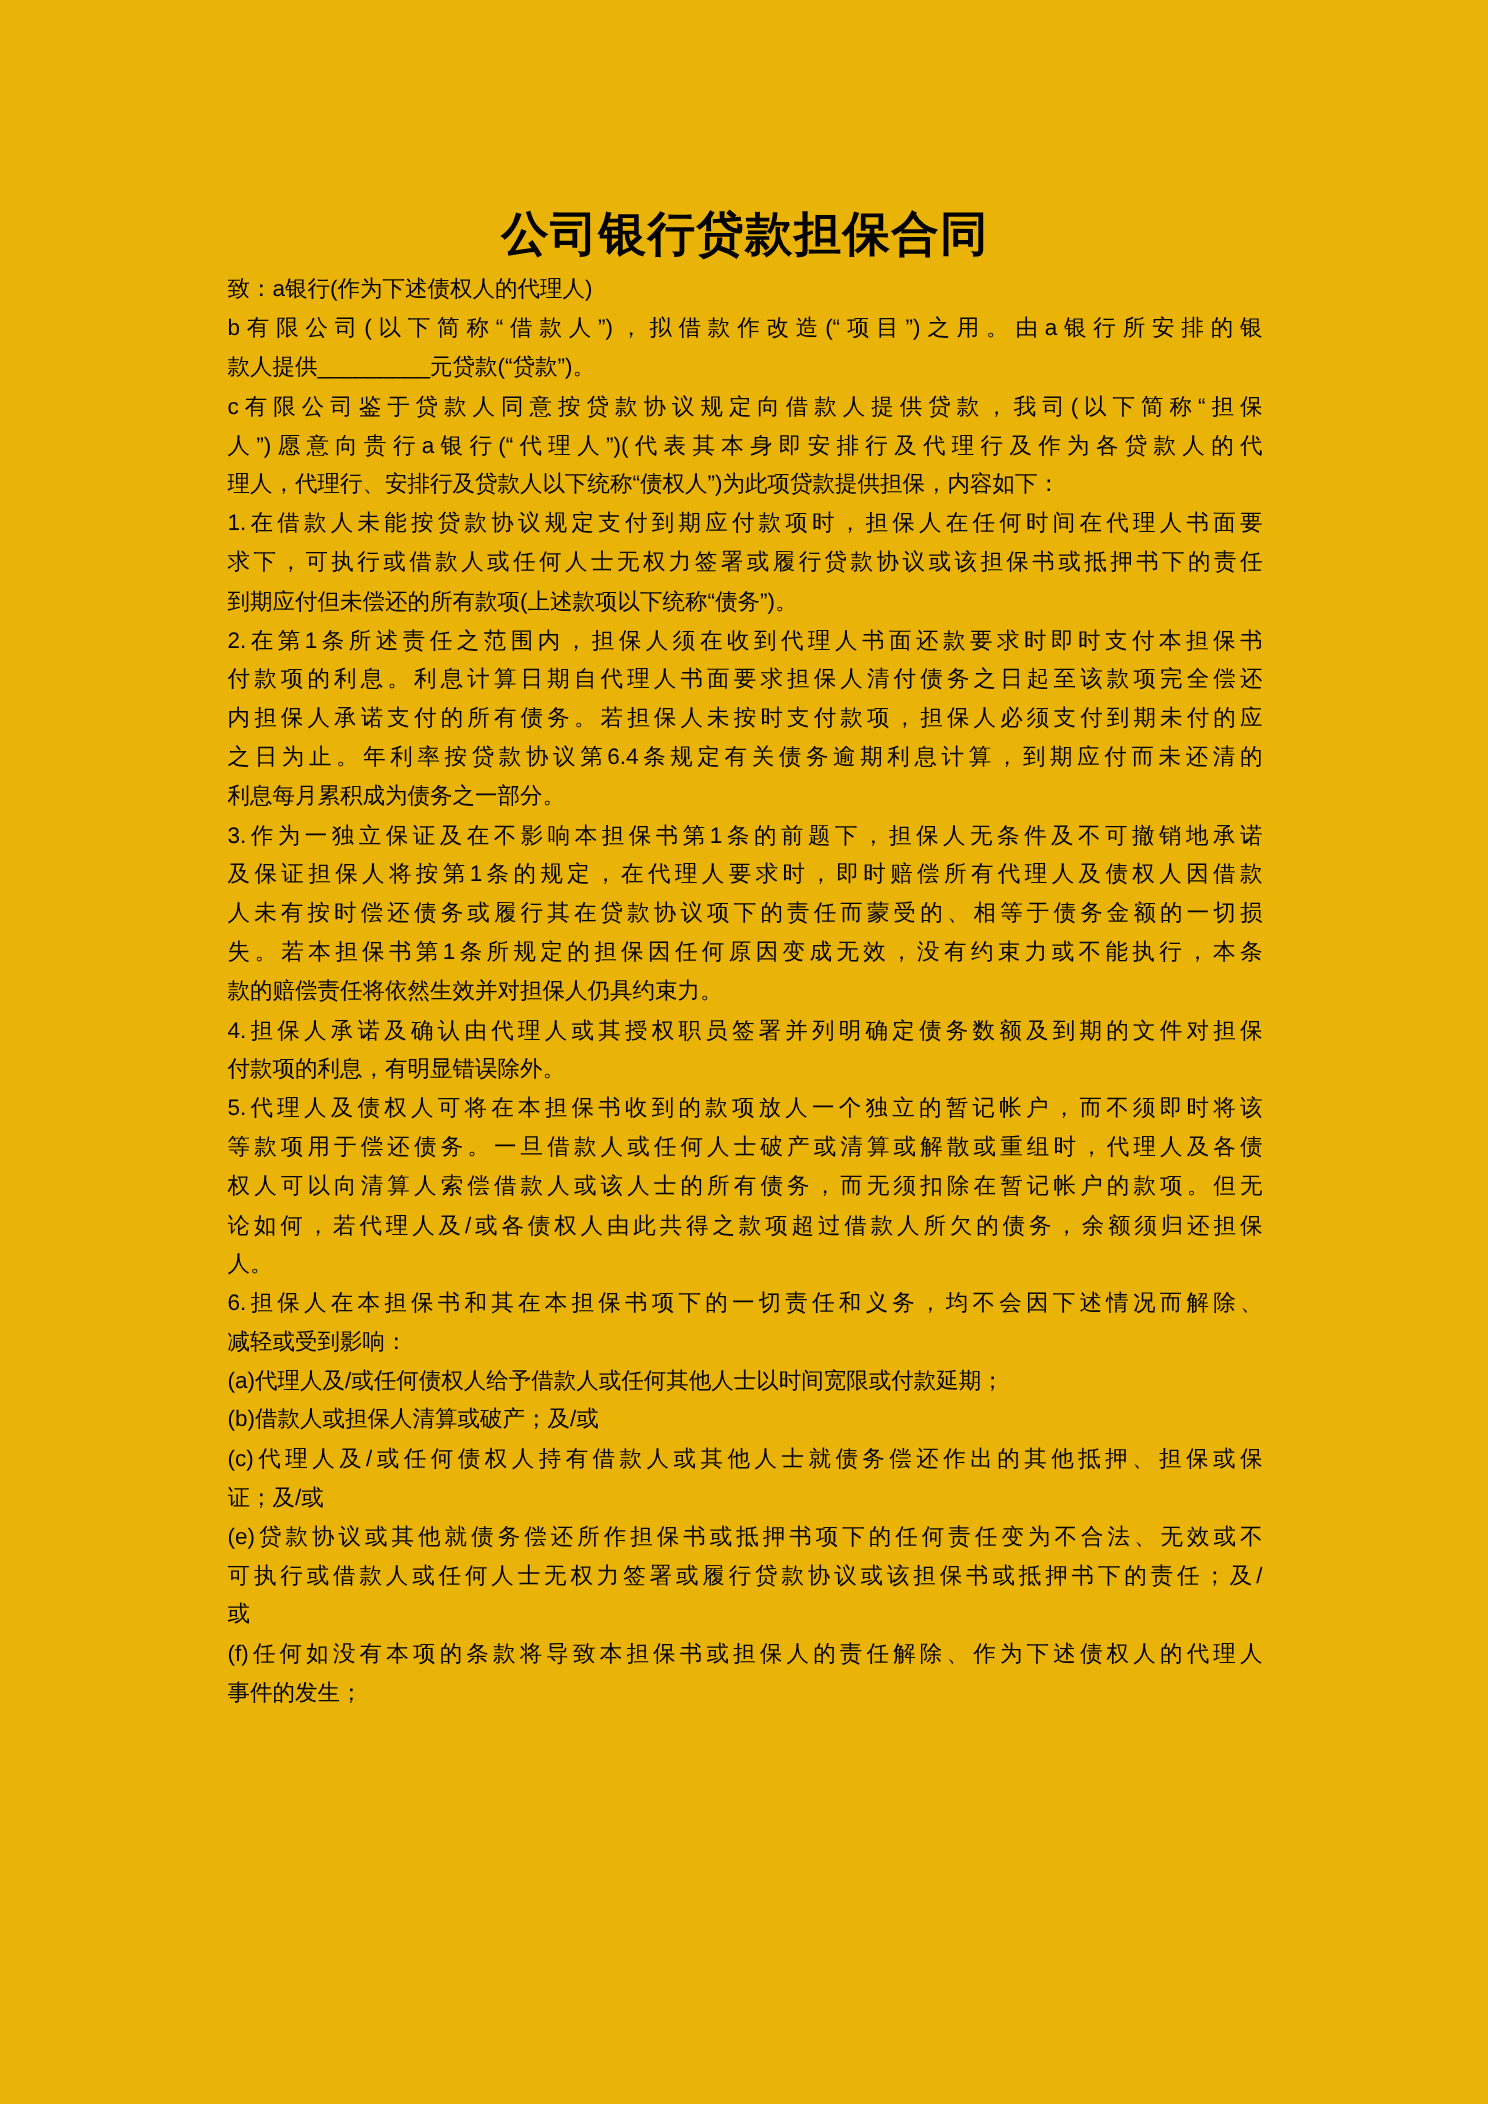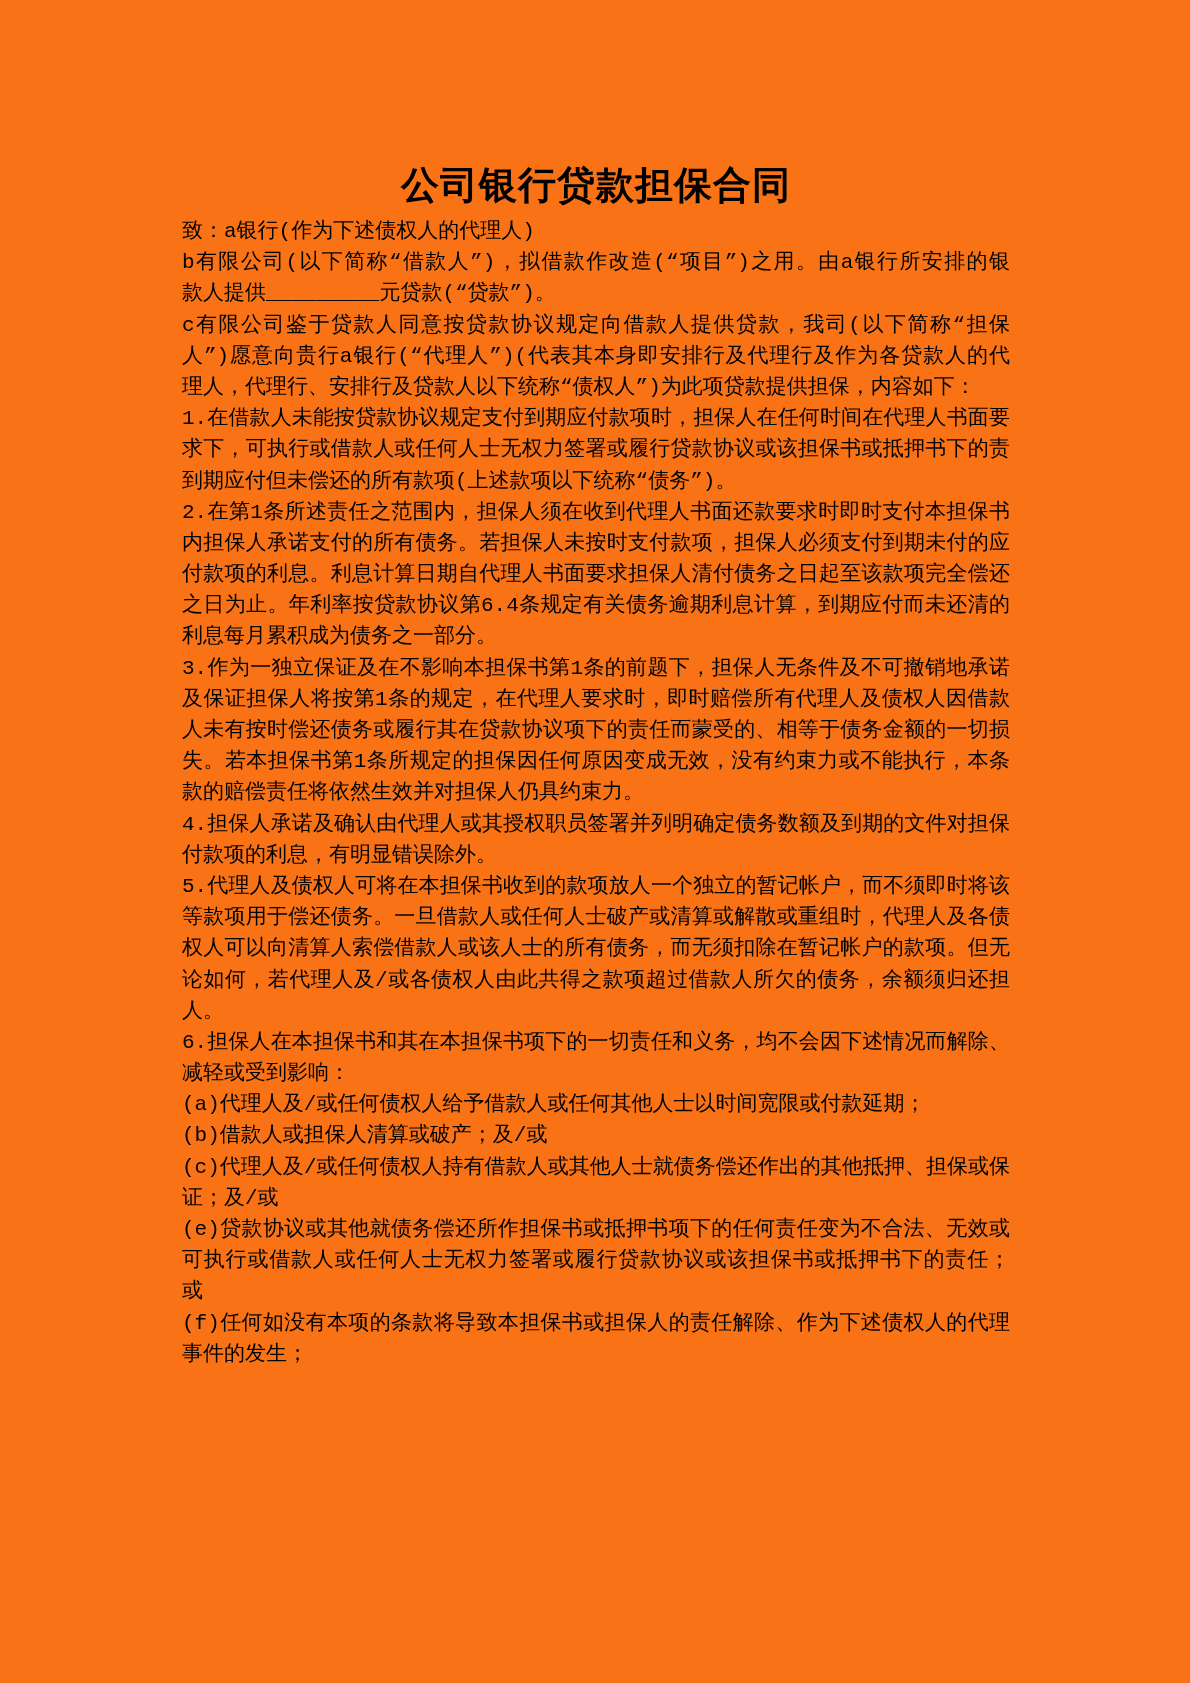--- a/index.html
+++ b/index.html
@@ -4,24 +4,24 @@
   <style>
     html, body {
       margin: 0;
       padding: 0;
       background: #ffffff;
     }
     .page {
       position: relative;
       width: 1190px;
       height: 1683px;
-      background: #f97316;
+      background: #eab308;
       overflow: hidden;
       color: #000000;
-      font-family: Liberation Mono, monospace;
+      font-family: Liberation Sans, sans-serif;
     }
     .title {
       position: absolute;
       left: 0;
       top: 163px;
       width: 1190px;
       height: 50px;
       line-height: 50px;
       text-align: center;
       font-size: 38px;
@@ -32,21 +32,21 @@
     }
     .body {
       position: absolute;
       left: 182px;
       top: 216px;
       width: 828px;
     }
     .line {
       height: 31.2px;
       line-height: 31.2px;
-      font-size: 21px;
+      font-size: 18px;
       overflow: hidden;
       text-align: justify;
       text-align-last: justify;
     }
     .line.end {
       text-align: left;
       text-align-last: left;
     }
   </style>
 </head>
@@ -74,22 +74,22 @@
     </div>
 
     <div>
       <div class="line">1.在借款人未能按贷款协议规定支付到期应付款项时，担保人在任何时间在代理人书面要</div>
       <div class="line">求下，可执行或借款人或任何人士无权力签署或履行贷款协议或该担保书或抵押书下的责任</div>
       <div class="line end">到期应付但未偿还的所有款项(上述款项以下统称“债务”)。</div>
     </div>
 
     <div>
       <div class="line">2.在第1条所述责任之范围内，担保人须在收到代理人书面还款要求时即时支付本担保书</div>
+      <div class="line">付款项的利息。利息计算日期自代理人书面要求担保人清付债务之日起至该款项完全偿还</div>
       <div class="line">内担保人承诺支付的所有债务。若担保人未按时支付款项，担保人必须支付到期未付的应</div>
-      <div class="line">付款项的利息。利息计算日期自代理人书面要求担保人清付债务之日起至该款项完全偿还</div>
       <div class="line">之日为止。年利率按贷款协议第6.4条规定有关债务逾期利息计算，到期应付而未还清的</div>
       <div class="line end">利息每月累积成为债务之一部分。</div>
     </div>
 
     <div>
       <div class="line">3.作为一独立保证及在不影响本担保书第1条的前题下，担保人无条件及不可撤销地承诺</div>
       <div class="line">及保证担保人将按第1条的规定，在代理人要求时，即时赔偿所有代理人及债权人因借款</div>
       <div class="line">人未有按时偿还债务或履行其在贷款协议项下的责任而蒙受的、相等于债务金额的一切损</div>
       <div class="line">失。若本担保书第1条所规定的担保因任何原因变成无效，没有约束力或不能执行，本条</div>
       <div class="line end">款的赔偿责任将依然生效并对担保人仍具约束力。</div>

